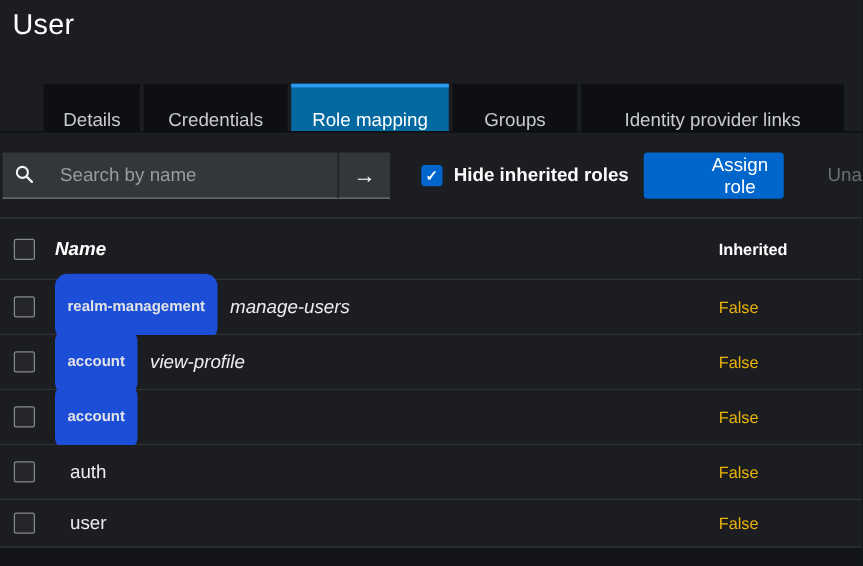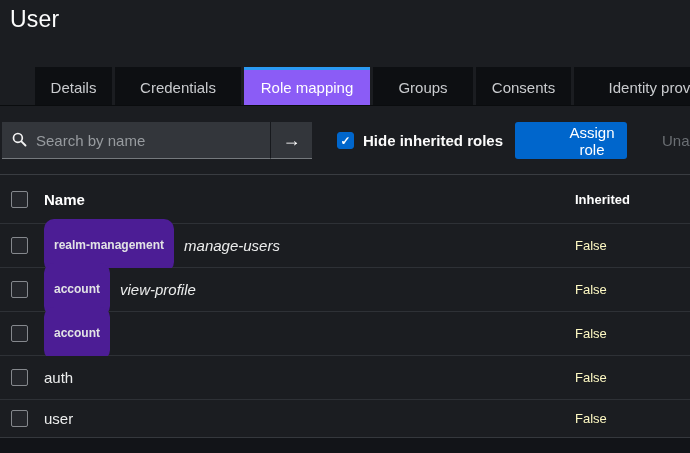--- a/index.html
+++ b/index.html
@@ -10,36 +10,36 @@
   }
   
   .page-title{
     position:absolute;left:10px;top:6px;margin:0;
     font-size:23px;font-weight:500;color:#fdfdfd;letter-spacing:.2px;
   }
   
   .tabbar{position:absolute;left:0;top:67px;height:38px;display:flex;padding-left:35px;box-sizing:border-box;}
   .tab{
     box-sizing:border-box;height:38px;margin-right:3px;
-    display:flex;align-items:center;justify-content:center;
+    display:flex;align-items:flex-end;justify-content:center;
     background:#0d0f12;color:#c9cbce;font-size:15px;
     border-top:3px solid transparent;cursor:pointer;white-space:nowrap;
   }
-  .tab.active{background:#8b5cf6;color:#ffffff;border-top:3px solid #2b9af3;}
-  .t0{width:77px}.t1{width:126px}.t2{width:126px}.t3{width:100px}.t4{width:95px}.t5{width:210px}
+  .tab.active{background:#0369a1;color:#ffffff;border-top:3px solid #2b9af3;}
+  .t0{width:77px}.t1{width:115px}.t2{width:126px}.t3{width:100px}.t4{width:95px}.t5{width:210px}
   .tab-divider{position:absolute;left:0;top:105px;width:690px;height:1px;background:#0a0c0e;}
   
   .search-group{position:absolute;left:2px;top:122px;height:37px;display:flex;}
   .search-box{
     position:relative;width:268px;height:37px;background:#33363b;
     border-bottom:1px solid #75797d;box-sizing:border-box;
   }
   .search-box svg{position:absolute;left:10px;top:10px;}
   .search-input{
-    position:absolute;left:32px;top:0;width:230px;height:35px;
+    position:absolute;left:44px;top:0;width:230px;height:35px;
     background:transparent;border:none;outline:none;
     font-family:"Liberation Sans",sans-serif;font-size:15px;color:#f97316;
   }
   .search-input::placeholder{color:#979b9f;opacity:1;}
   .search-btn{
     width:42px;height:37px;background:#33363b;border:none;
     border-left:1px solid #17191d;border-bottom:1px solid #75797d;
     box-sizing:border-box;color:#ffffff;font-size:18px;line-height:1;
     cursor:pointer;font-family:"Liberation Sans",sans-serif;padding:0;
   }
@@ -70,27 +70,27 @@
   
   .rtable{position:absolute;left:0;top:174px;width:690px;border-top:1px solid #393c41;}
   .thead,.trow{
     position:relative;display:flex;align-items:center;
     box-sizing:border-box;width:690px;background:#1b1d21;
   }
   .thead{height:49px;border-bottom:1px solid #2e3136;}
   .trow{height:44px;border-bottom:1px solid #2e3136;}
   .trow.last{height:37px;border-bottom:none;}
   .thead .cb,.trow .cb{margin-left:11px;}
-  .th-name{margin-left:16px;font-size:15px;font-weight:700;color:#ffffff;}
+  .th-name{margin-left:16px;font-size:15px;font-weight:700;color:#ffffff;font-style:italic;}
   .col-inh{position:absolute;left:575px;font-size:13px;}
   .thead .col-inh{font-weight:700;color:#ffffff;}
-  .trow .col-inh{color:#fef9c3;}
-  .rname{margin-left:16px;font-size:15px;color:#eceded;}
+  .trow .col-inh{color:#eab308;}
+  .rname{margin-left:28px;font-size:15px;color:#eceded;}
   .badge{
-    margin-left:16px;display:inline-block;background:#4c1d95;color:#e2e3e5;
+    margin-left:16px;display:inline-block;background:#1d4ed8;color:#e2e3e5;
     font-size:12px;font-weight:700;padding:19px 10px;border-radius:10px;line-height:1.2;
   }
   .badge + .rname{margin-left:10px;font-style:italic;}
   
   .footer-bar{
     position:absolute;left:0;top:437px;width:690px;height:16px;
     background:#121418;border-top:1px solid #35383d;box-sizing:content-box;
   }
 </style>
 </head>
@@ -105,23 +105,20 @@
         <span>Details</span>
       </div>
     <div class="tab t1">
         <span>Credentials</span>
       </div>
     <div class="tab t2 active">
         <span>Role mapping</span>
       </div>
     <div class="tab t3">
         <span>Groups</span>
-      </div>
-    <div class="tab t4">
-        <span>Consents</span>
       </div>
     <div class="tab t5">
         <span>Identity provider links</span>
       </div>
   </div>
   <div class="tab-divider"></div>
 
   <div class="search-group">
     <div class="search-box">
       <svg width="15" height="15" viewBox="0 0 16 16">

